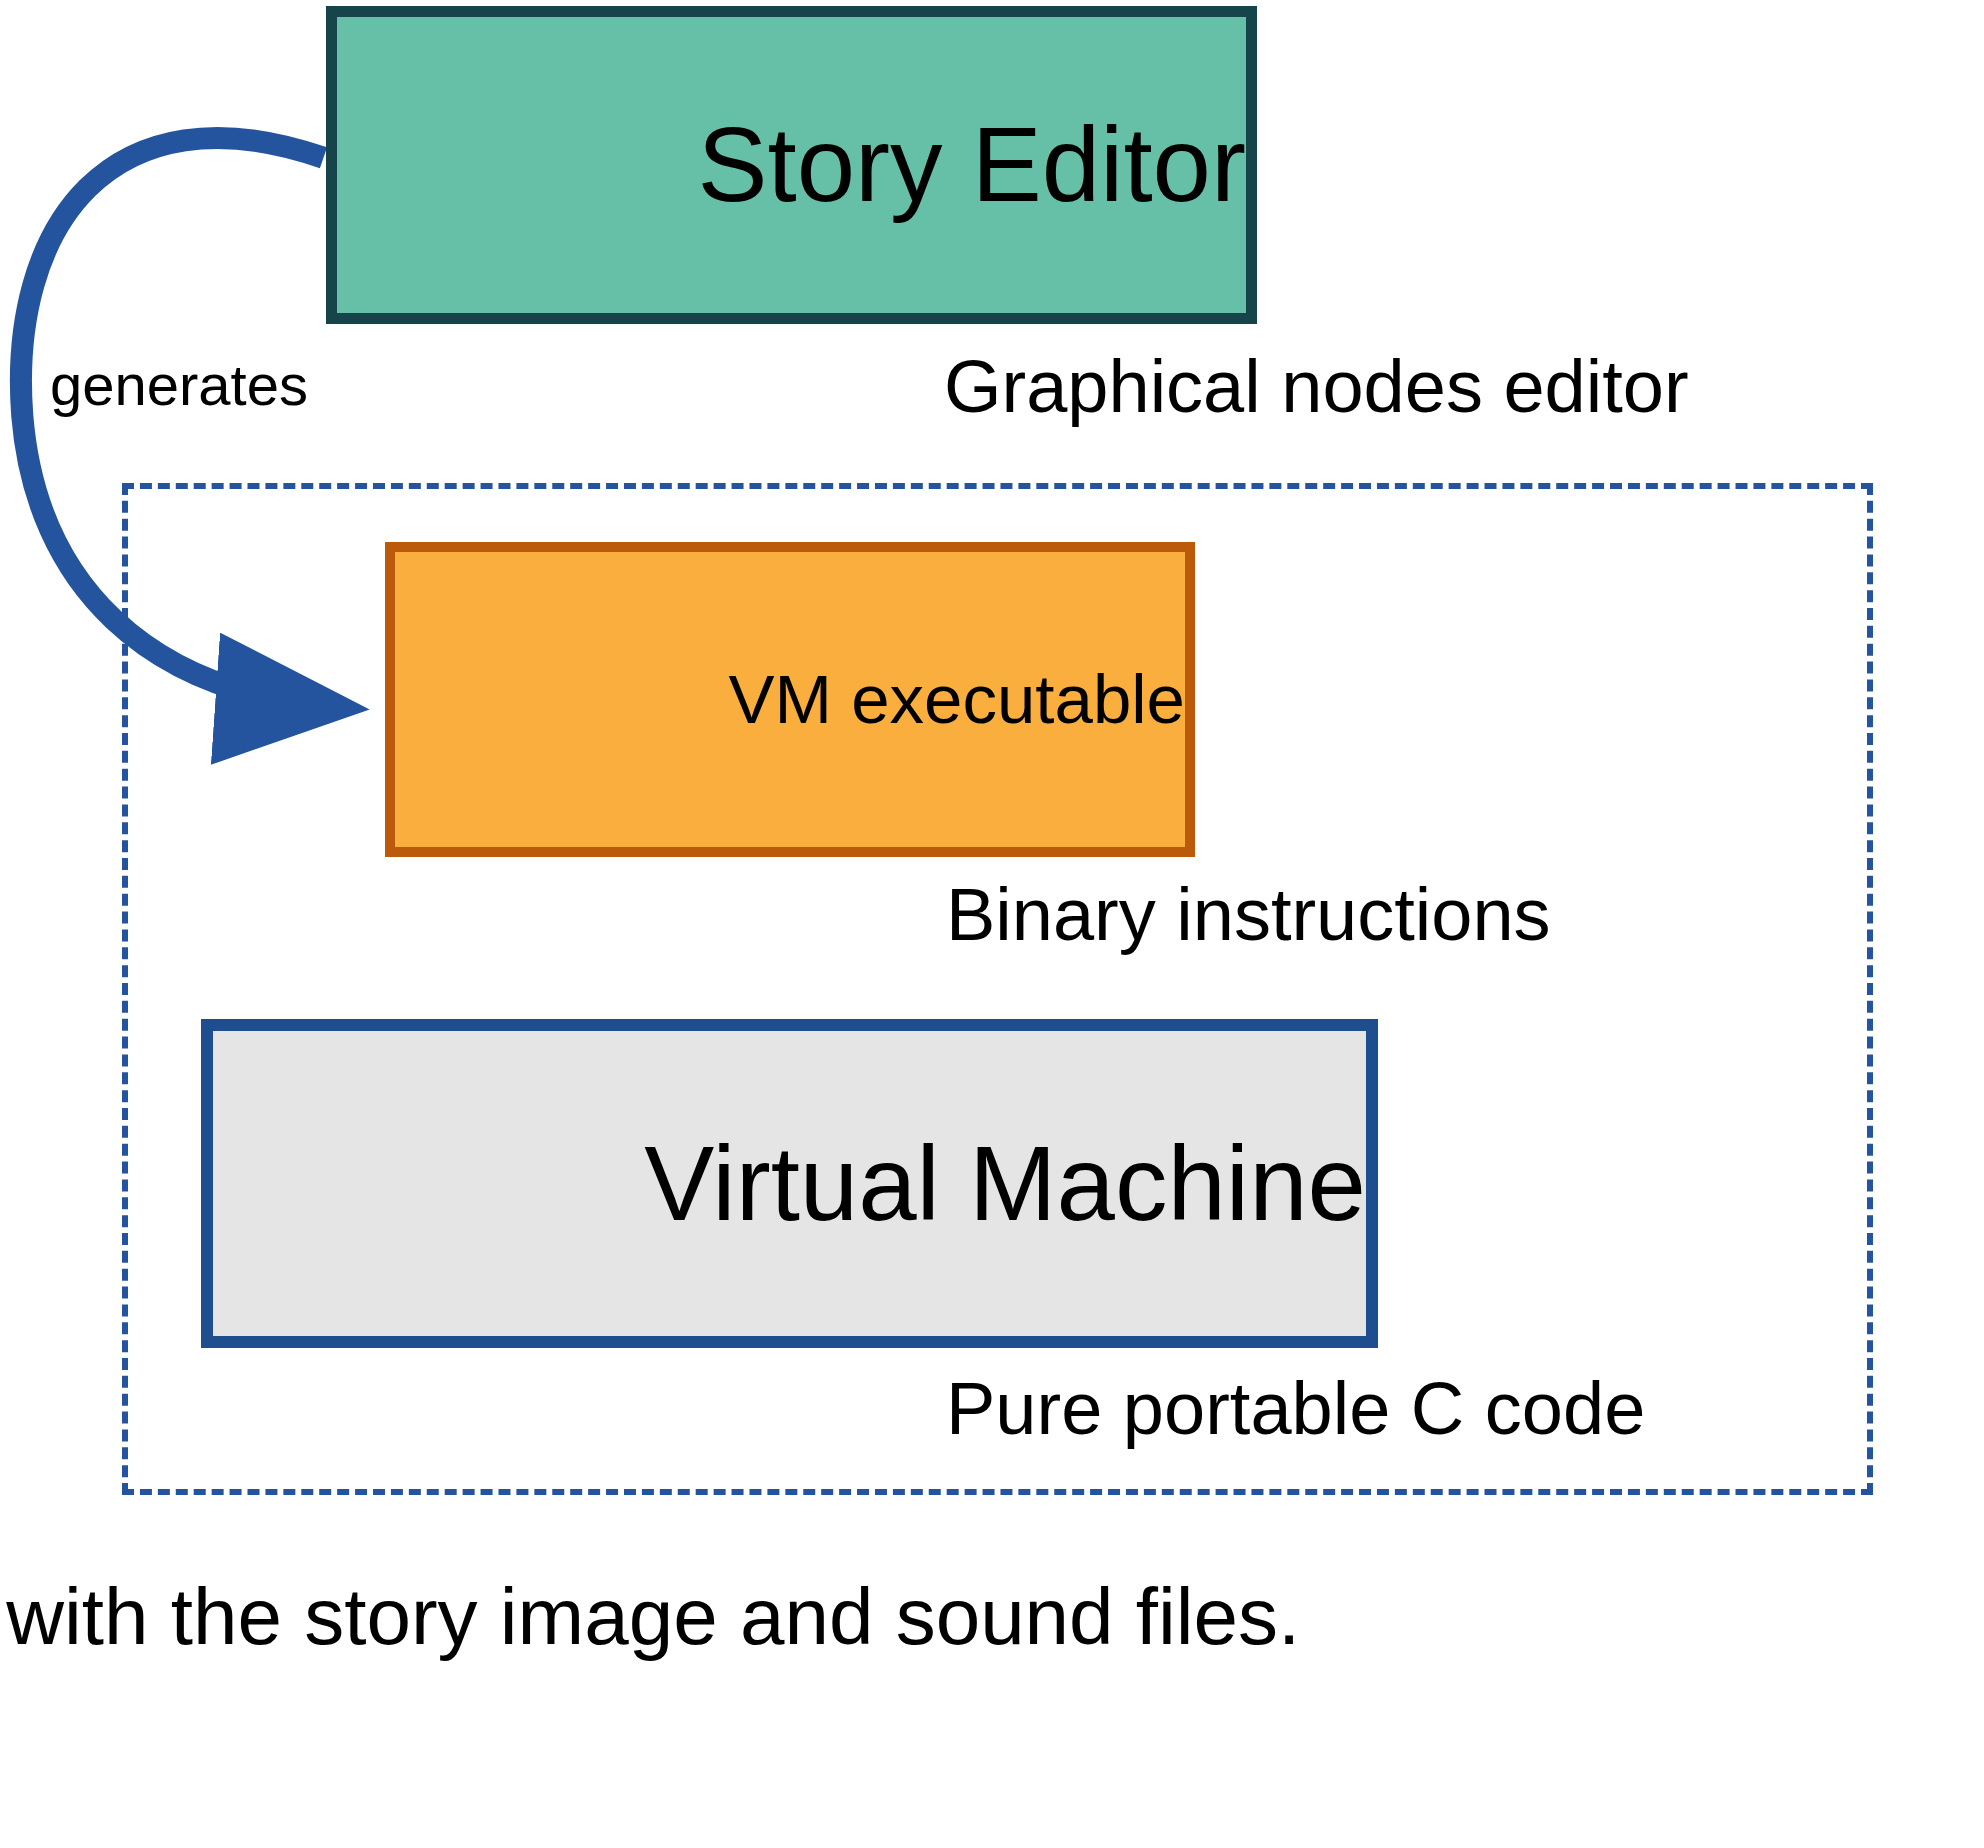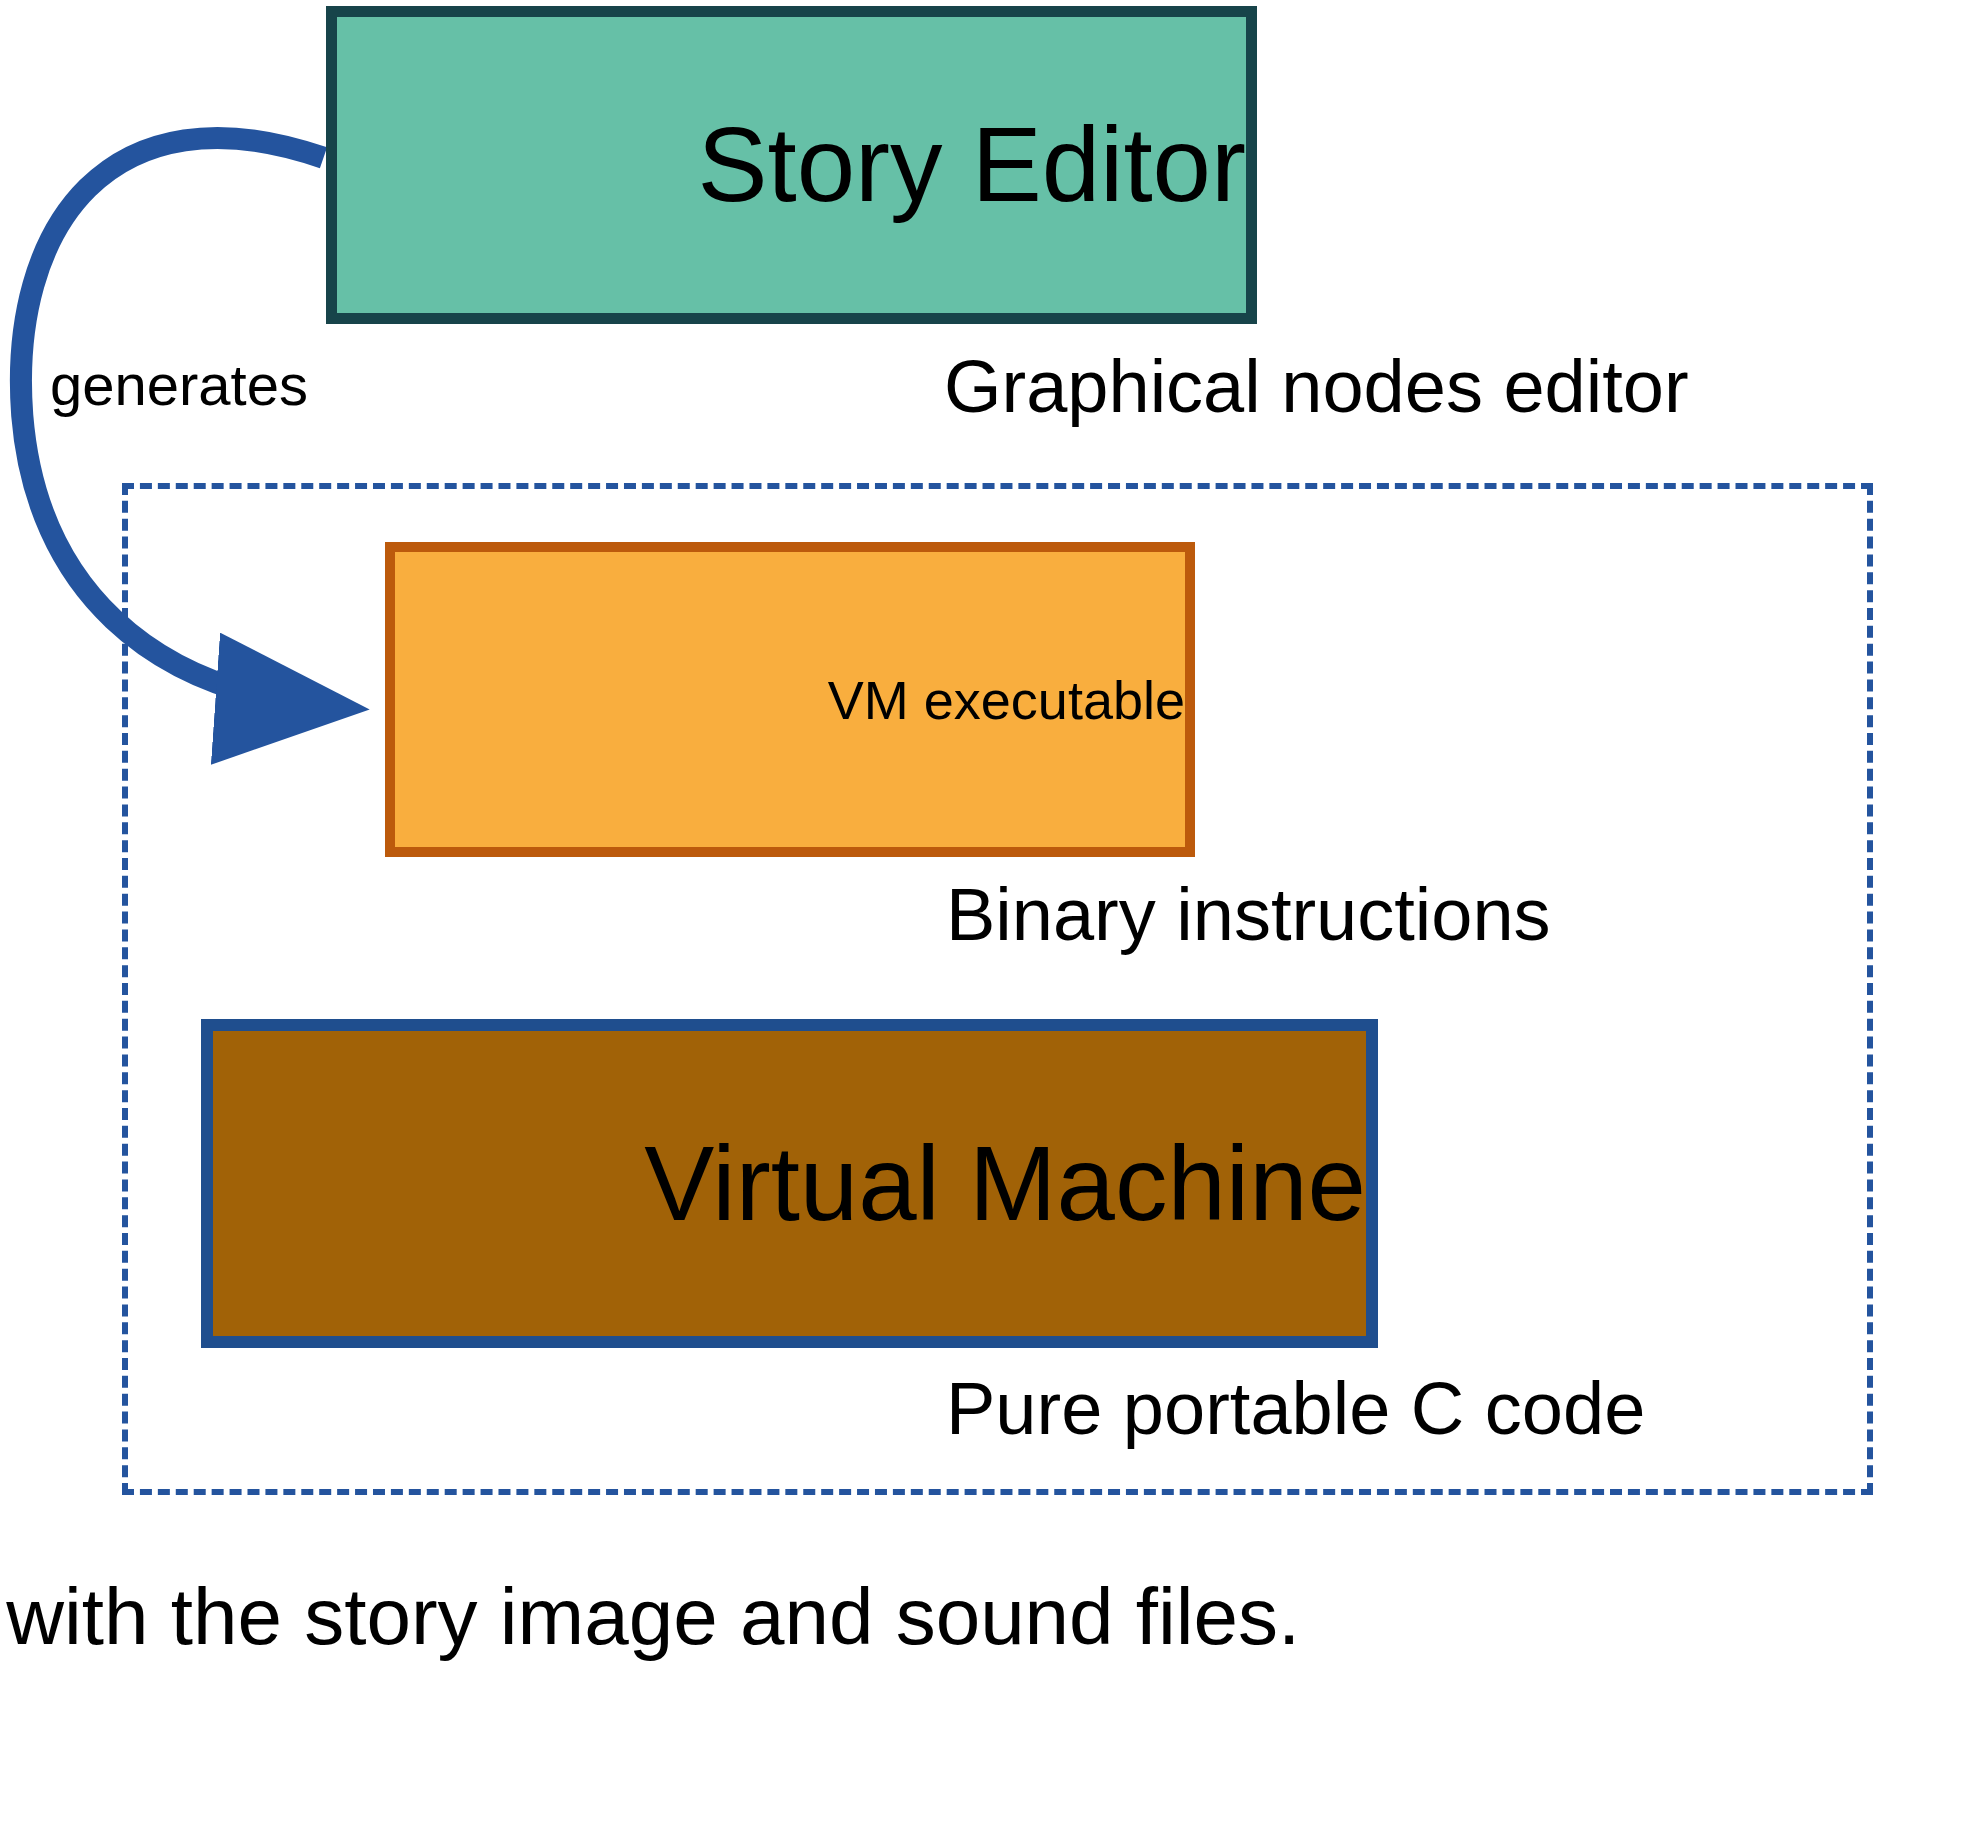--- a/index.html
+++ b/index.html
@@ -28,26 +28,26 @@
     width: 931px; height: 318px;
     background: #66c0a7;
     border: 11.6px solid #17444a;
     font-size: 105px;
   }
   .node-vm-executable {
     left: 385px; top: 542px;
     width: 810px; height: 315px;
     background: #f9ae3e;
     border: 10.5px solid #bc5a0c;
-    font-size: 54px;
+    font-size: 69px;
   }
   .node-virtual-machine {
     left: 201px; top: 1019px;
     width: 1177px; height: 329px;
-    background: #a16207;
+    background: #e5e5e5;
     border: 12.6px solid #1f4e8e;
     font-size: 105px;
   }
   .dashed-container {
     position: absolute;
     left: 122px; top: 483px;
     width: 1751px; height: 1012px;
     box-sizing: border-box;
     border: 6.8px dashed #24549e;
   }

